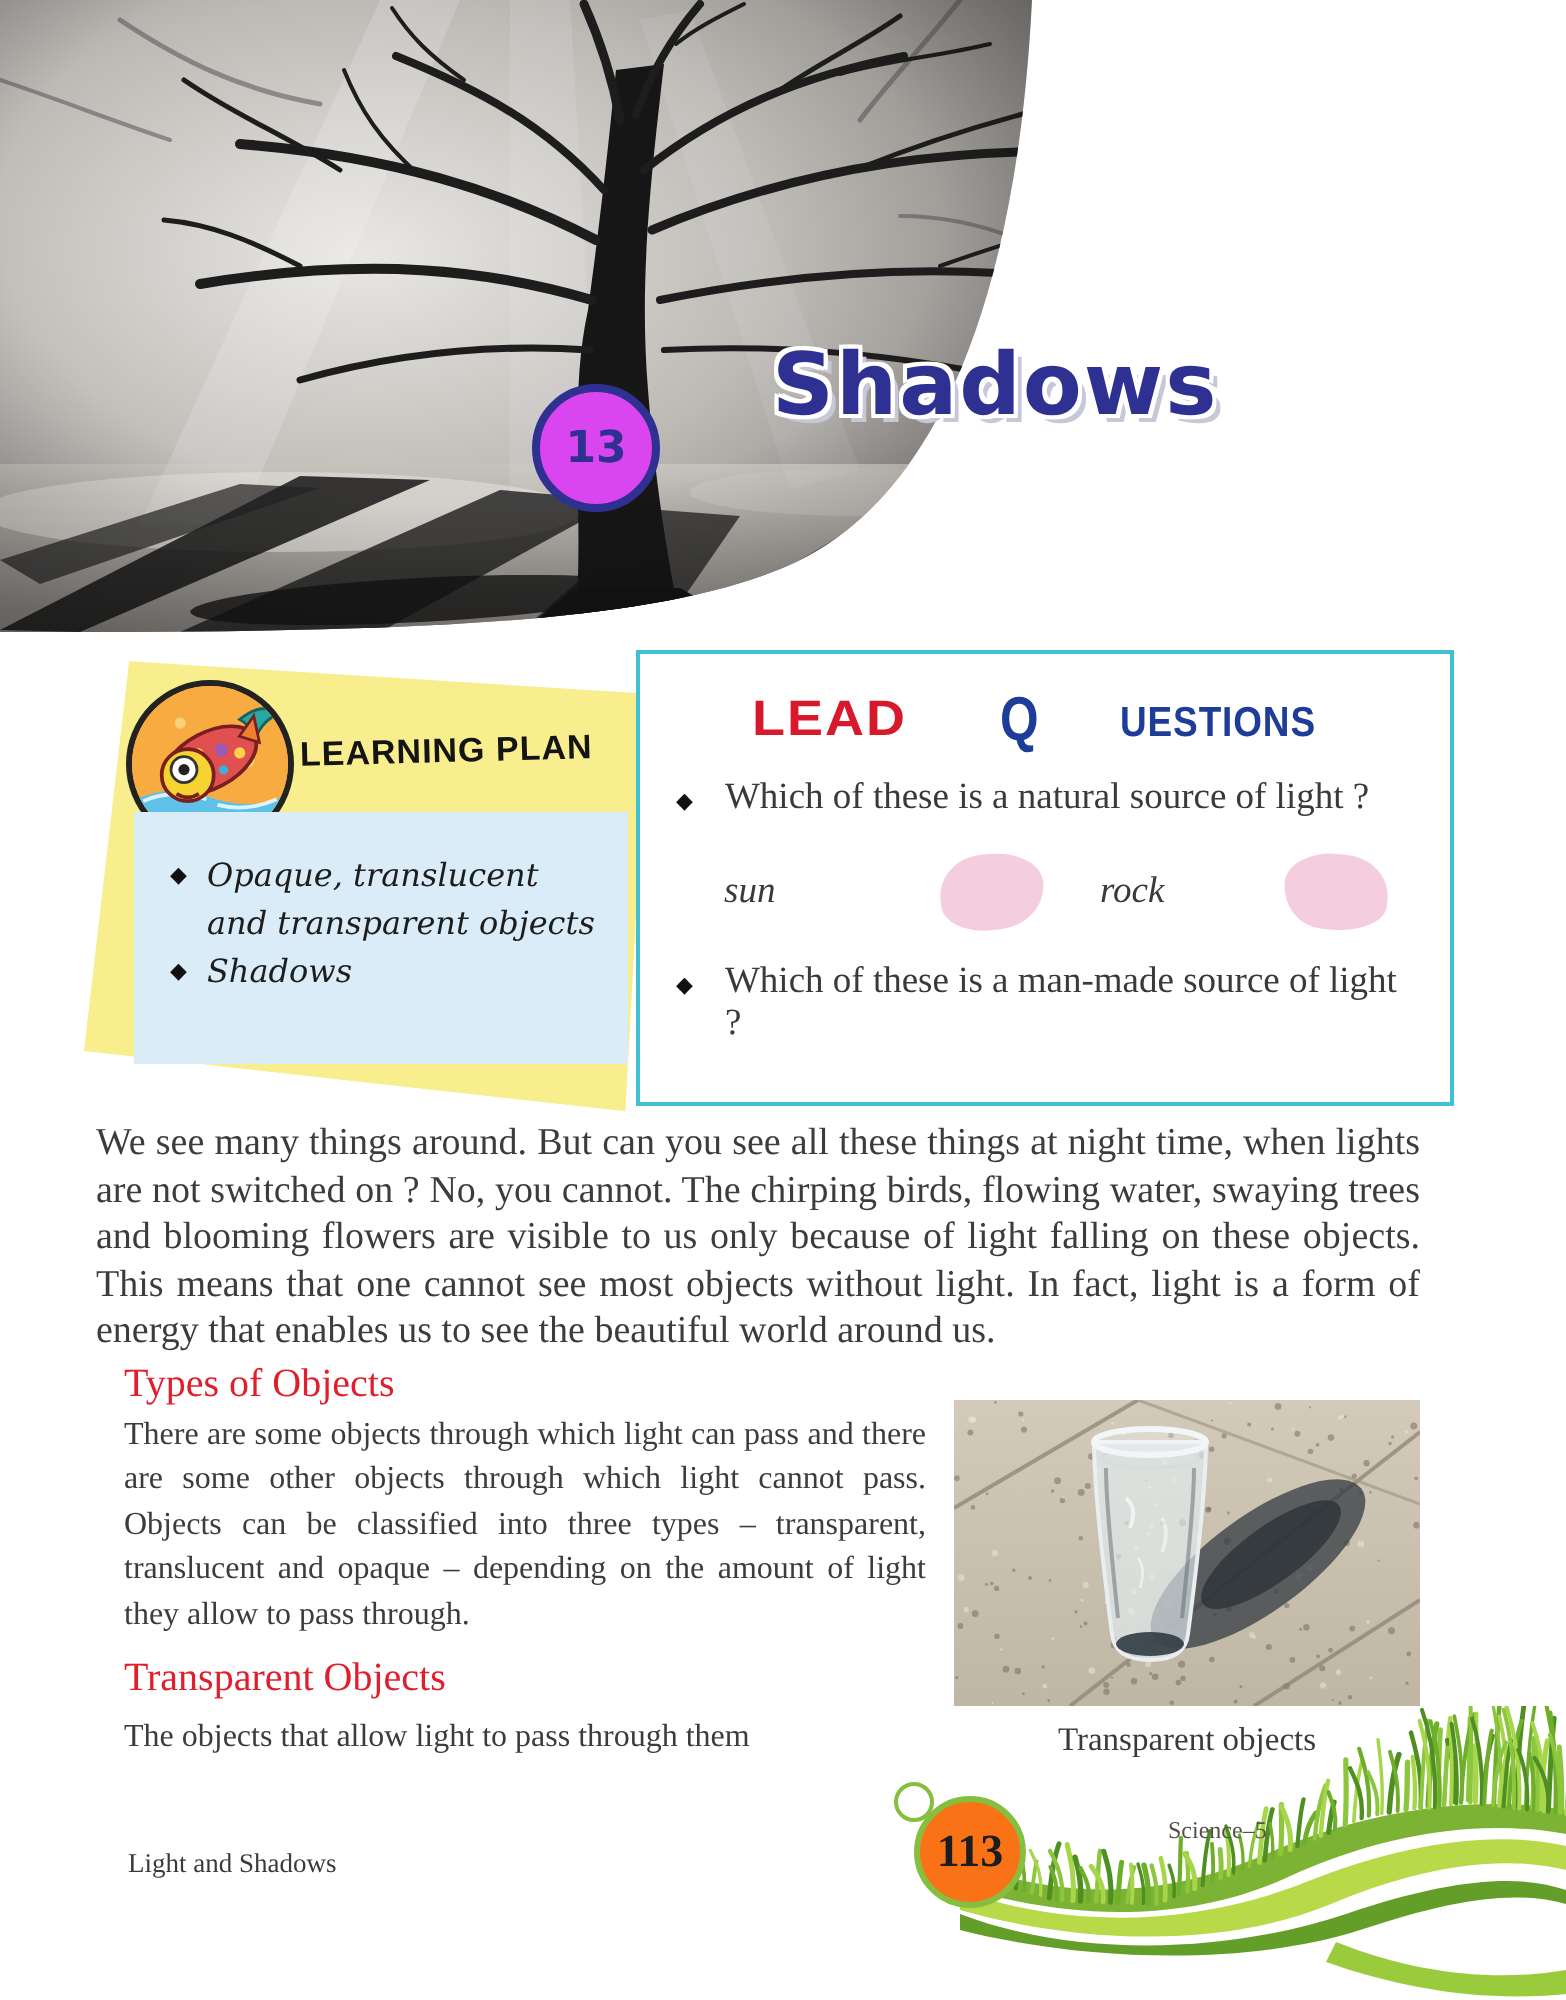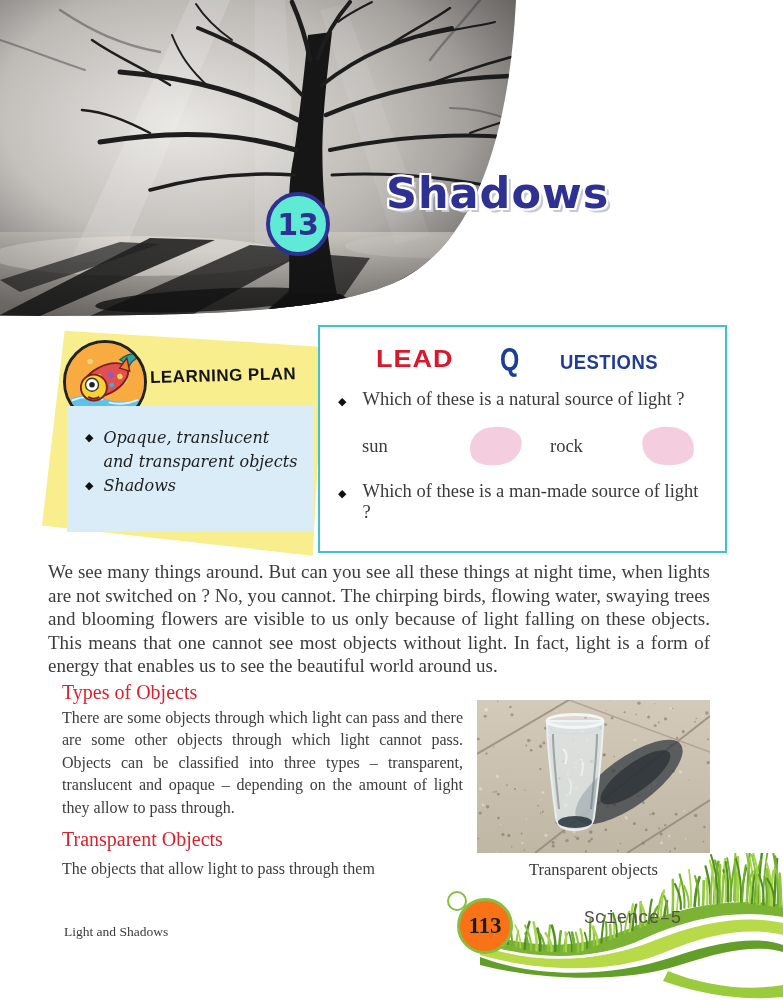--- a/index.html
+++ b/index.html
@@ -7,23 +7,23 @@
        font-family:"Liberation Serif", serif;}
   .abs{position:absolute;}
 
   
   .hero{left:0;top:0;width:522px;height:316px;overflow:hidden;
         clip-path:path('M0 0 H516 C509 140 473 245 398 281 C326 315 180 316 0 316 Z');}
   .hero svg{display:block;}
 
   
   .chapter-badge{left:266px;top:192px;width:64px;height:64px;border-radius:50%;
-    background:#5eead4;border:4px solid #2e3192;box-sizing:border-box;
+    background:#d946ef;border:4px solid #2e3192;box-sizing:border-box;
     display:flex;align-items:center;justify-content:center;
-    font-family:"DejaVu Sans",sans-serif;font-weight:800;font-size:30px;color:#2e3192;}
+    font-family:"DejaVu Sans",sans-serif;font-weight:800;font-size:22px;color:#2e3192;}
 
   .chapter-title{left:386px;top:165px;width:320px;
     font-family:"DejaVu Sans",sans-serif;font-weight:800;font-size:43px;line-height:56px;
     color:#2e3192;letter-spacing:1px;
     text-shadow:-2px -2px 0 #fff,2px -2px 0 #fff,-2px 2px 0 #fff,2px 2px 0 #fff,
                  0 -2px 0 #fff,0 2px 0 #fff,-2px 0 0 #fff,2px 0 0 #fff,
                  4px 4px 0 #c6c8d8;}
 
   
   .lp-yellow{left:42px;top:326px;width:282px;height:232px;background:#f8ee8d;
@@ -44,21 +44,21 @@
   .lq-header{display:flex;align-items:flex-end;margin-left:38px;height:32px;gap:40px;}
   .lq-lead{font-family:"Liberation Sans",sans-serif;font-weight:900;font-size:27px;
     line-height:27px;color:#d8192b;letter-spacing:1px;transform:scaleY(.92);}
   .lq-q{font-family:"Liberation Sans",sans-serif;font-weight:800;font-size:31px;
     line-height:27px;color:#1e3d98;margin-left:6px;transform:scaleX(.8);transform-origin:left bottom;}
   .lq-uestions{font-family:"Liberation Sans",sans-serif;font-weight:800;font-size:21px;
     line-height:23px;color:#1e3d98;letter-spacing:.5px;margin-left:-4px;transform:scaleX(.88);transform-origin:left bottom;}
   .lq-line{flex:1;height:4px;background:#1e3d98;margin:0 0 4px 4px;}
   .lq-question{display:flex;gap:16px;font-size:18.5px;color:#3a3a3a;margin-top:16px;}
   .lq-question .bullet{font-size:11px;line-height:24px;color:#111;}
-  .lq-options{display:flex;align-items:center;margin:14px 0 4px 24px;}
+  .lq-options{display:flex;align-items:center;margin:14px 0 4px 24px;font-style:italic;}
   .lq-opt-label{font-size:18.5px;color:#3a3a3a;}
   .lq-opt-label.first{width:108px;}
   .lq-opt-label.second{width:92px;margin-left:28px;}
   .answer-blob{width:52px;height:38px;background:#f4cede;
     border-radius:46% 54% 50% 50% / 58% 48% 62% 42%;transform:rotate(-6deg);flex:none;}
   .answer-blob.b2{border-radius:52% 48% 56% 44% / 48% 58% 42% 62%;transform:rotate(5deg);}
 
   
   .intro{left:48px;top:560px;width:662px;font-size:19px;line-height:23.5px;
     color:#3c3c3c;text-align:justify;font-family:Liberation Serif, serif;}
@@ -74,21 +74,21 @@
 
   
   .footer-left{left:64px;top:924px;font-size:13.5px;color:#3a3a3a;}
   .footer-deco{left:428px;top:853px;width:355px;height:147px;}
   .page-badge{left:457px;top:898px;width:56px;height:56px;border-radius:50%;
     background:#f97316;border:3px solid #86bf40;box-sizing:border-box;
     display:flex;align-items:center;justify-content:center;
     font-weight:700;font-size:23px;color:#1c1c1c;z-index:3;}
   .page-badge-dot{left:447px;top:891px;width:20px;height:20px;border-radius:50%;
     background:#fff;border:2px solid #86bf40;box-sizing:border-box;z-index:2;}
-  .footer-right{left:584px;top:908px;font-size:18px;color:#55514a;z-index:3;font-family:Liberation Mono, monospace;}
+  .footer-right{left:584px;top:908px;font-size:12px;color:#55514a;z-index:3;}
 </style>
 </head>
 <body>
 
 <div class="abs hero">
   <svg width="522" height="316" viewBox="0 0 522 316">
     <defs>
       <radialGradient id="fog" cx="35%" cy="40%" r="80%">
         <stop offset="0" stop-color="#e9e7e3"></stop>
         <stop offset="0.5" stop-color="#bdbab6"></stop>

